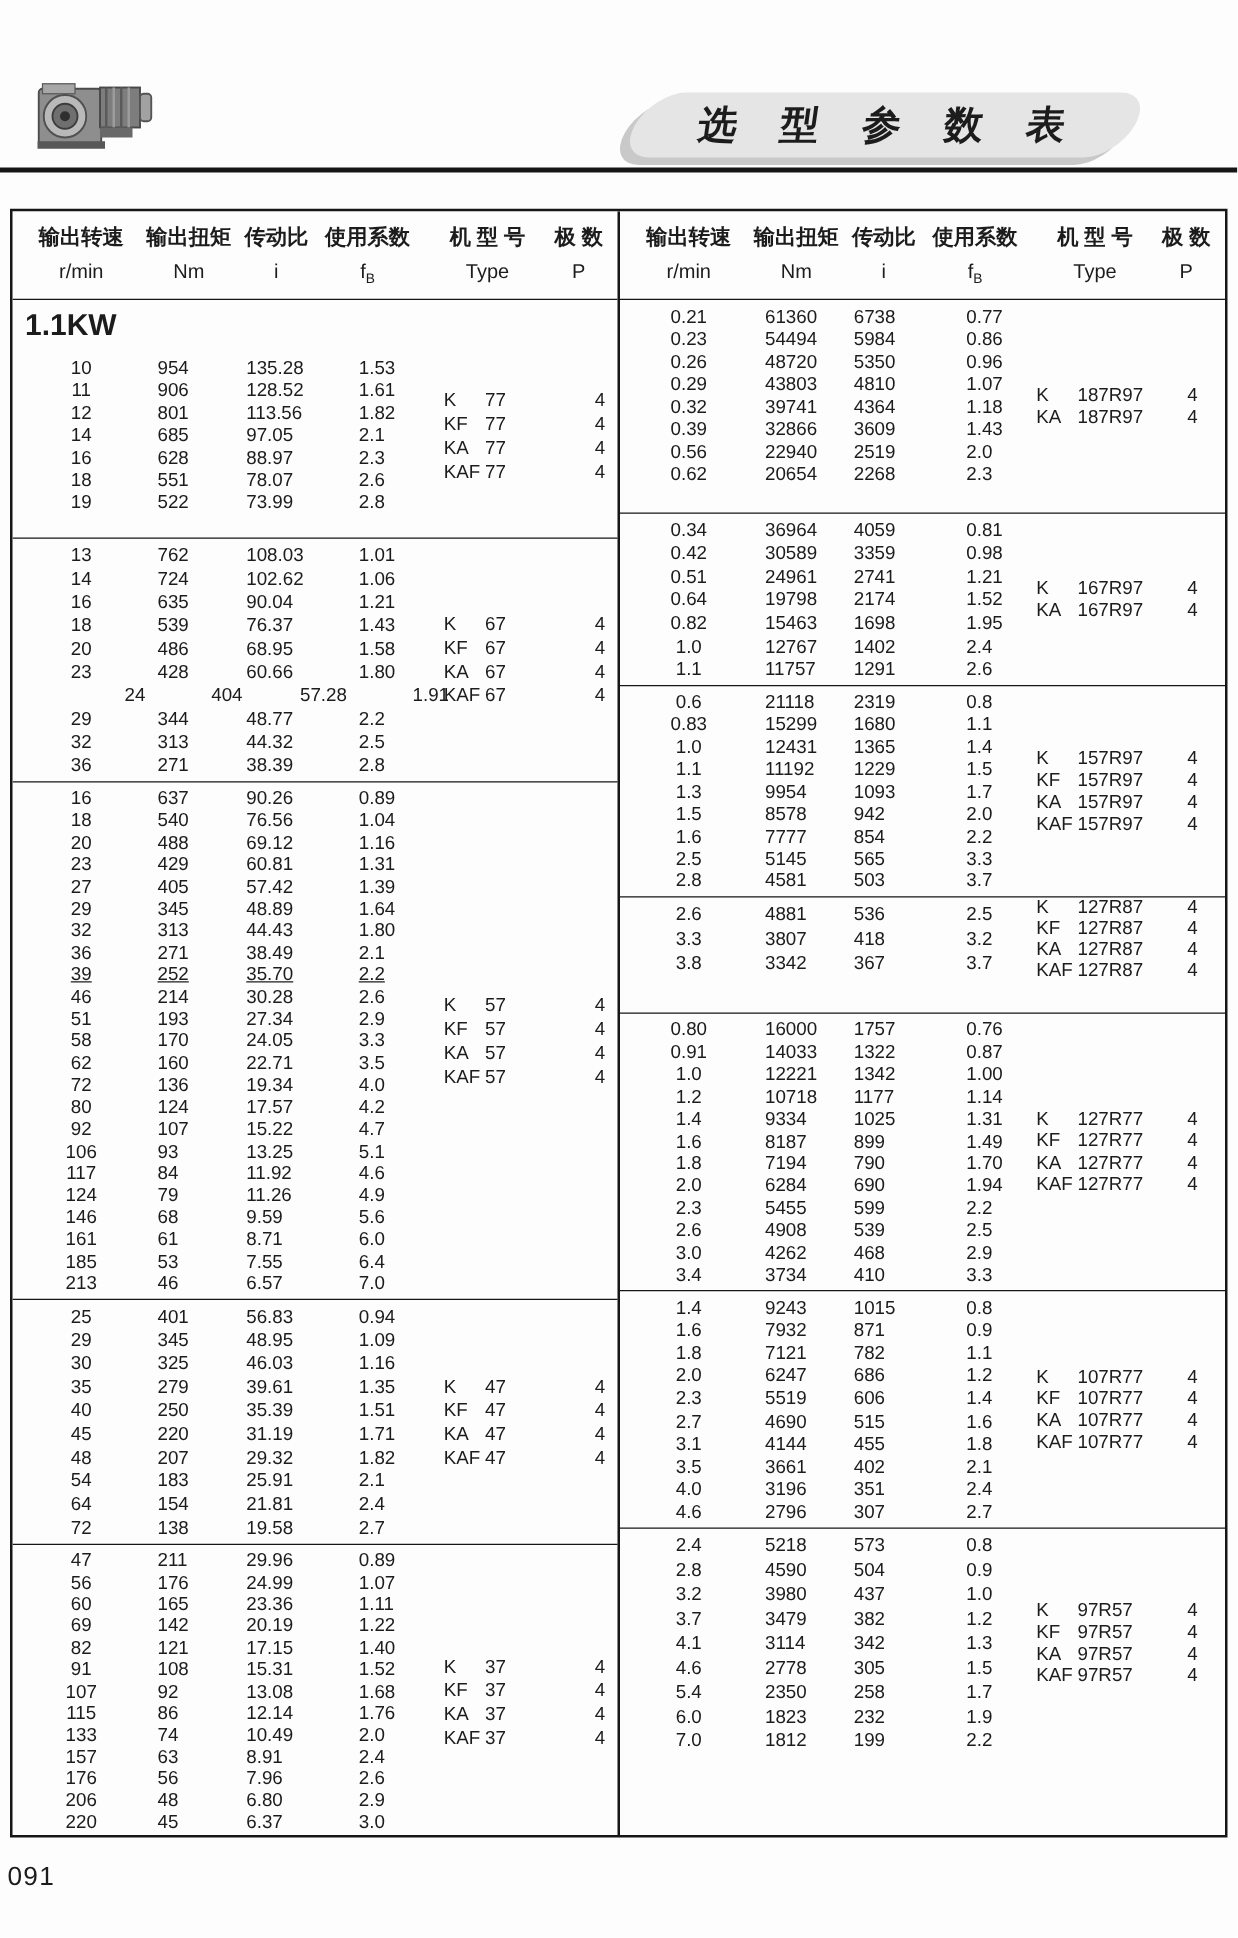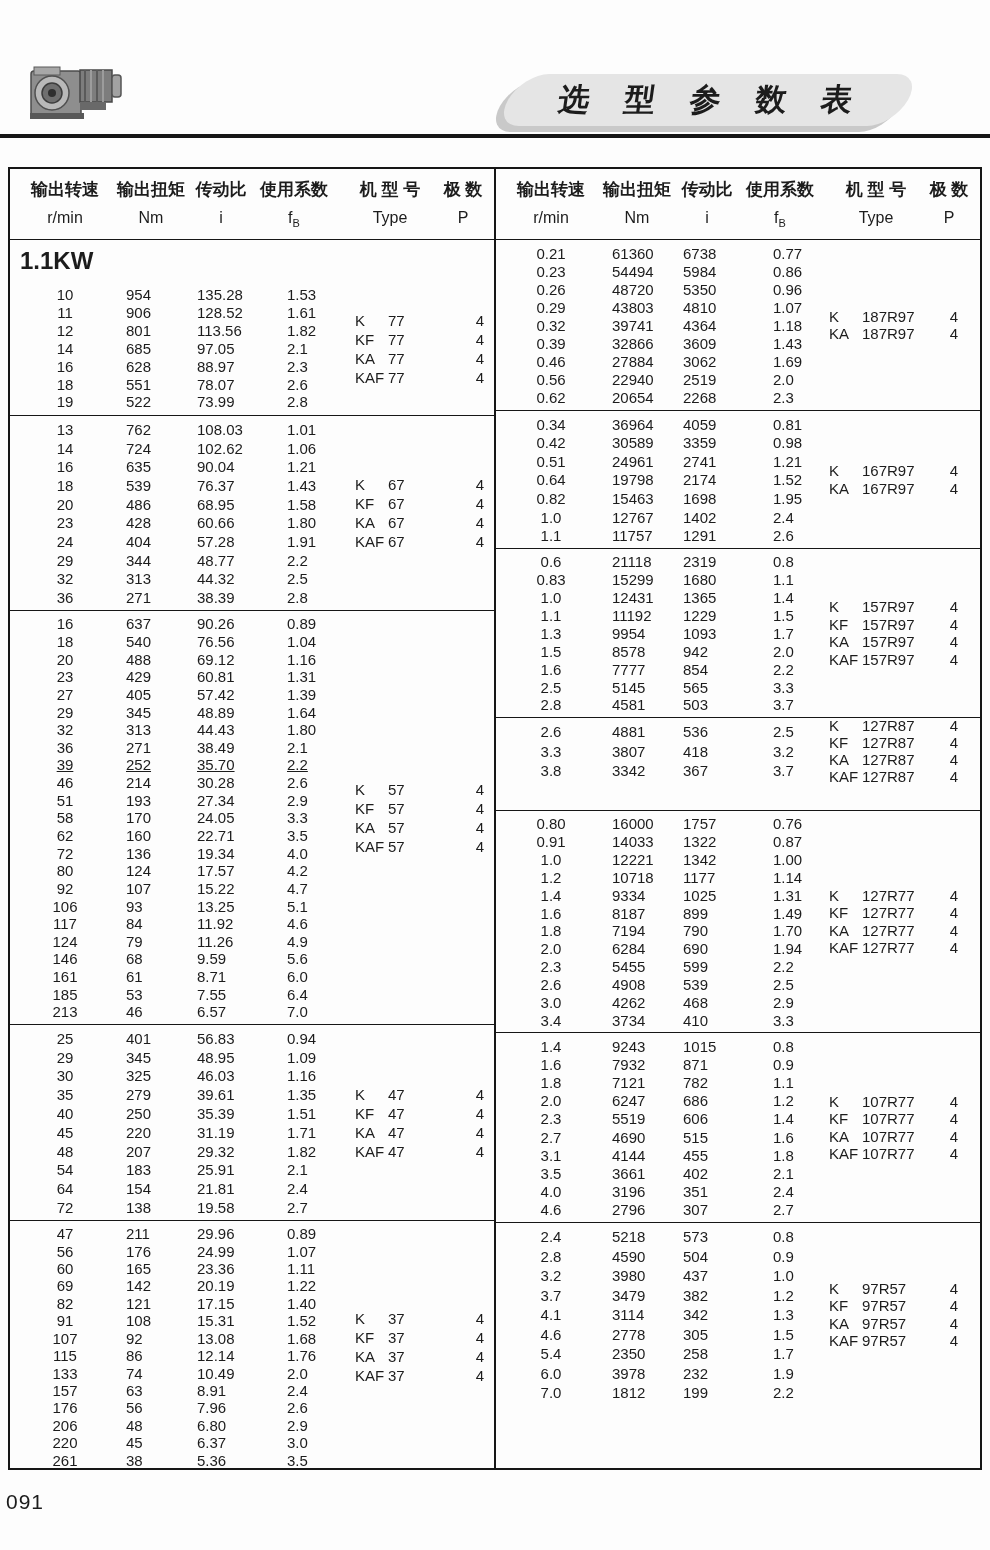--- a/index.html
+++ b/index.html
@@ -154,21 +154,21 @@
               <span class="t-size">77</span>
               <span class="t-p">4</span>
             </div>
             <div class="trow" style="height: 19px;">
               <span class="t-prefix">KAF</span>
               <span class="t-size">77</span>
               <span class="t-p">4</span>
             </div>
           </div>
         </div>
-        <div class="block" style="height: 195px;">
+        <div class="block" style="height: 195px; margin-top: 15px;">
           <div class="rows">
             <div class="row" style="height: 18.7px;">
               <span class="c-speed">13</span>
               <span class="c-torque">762</span>
               <span class="c-ratio">108.03</span>
               <span class="c-fb">1.01</span>
             </div>
             <div class="row" style="height: 18.7px;">
               <span class="c-speed">14</span>
               <span class="c-torque">724</span>
@@ -192,21 +192,21 @@
               <span class="c-torque">486</span>
               <span class="c-ratio">68.95</span>
               <span class="c-fb">1.58</span>
             </div>
             <div class="row" style="height: 18.7px;">
               <span class="c-speed">23</span>
               <span class="c-torque">428</span>
               <span class="c-ratio">60.66</span>
               <span class="c-fb">1.80</span>
             </div>
-            <div class="row" style="height: 18.7px;">
+            <div class="row" style="height: 18.7px; padding-left: 43px;">
               <span class="c-speed">24</span>
               <span class="c-torque">404</span>
               <span class="c-ratio">57.28</span>
               <span class="c-fb">1.91</span>
             </div>
             <div class="row" style="height: 18.7px;">
               <span class="c-speed">29</span>
               <span class="c-torque">344</span>
               <span class="c-ratio">48.77</span>
               <span class="c-fb">2.2</span>
@@ -655,26 +655,20 @@
               <span class="c-ratio">4364</span>
               <span class="c-fb">1.18</span>
             </div>
             <div class="row" style="height: 18px;">
               <span class="c-speed">0.39</span>
               <span class="c-torque">32866</span>
               <span class="c-ratio">3609</span>
               <span class="c-fb">1.43</span>
             </div>
             <div class="row" style="height: 18px;">
-              <span class="c-speed">0.46</span>
-              <span class="c-torque">27884</span>
-              <span class="c-ratio">3062</span>
-              <span class="c-fb">1.69</span>
-            </div>
-            <div class="row" style="height: 18px;">
               <span class="c-speed">0.56</span>
               <span class="c-torque">22940</span>
               <span class="c-ratio">2519</span>
               <span class="c-fb">2.0</span>
             </div>
             <div class="row" style="height: 18px;">
               <span class="c-speed">0.62</span>
               <span class="c-torque">20654</span>
               <span class="c-ratio">2268</span>
               <span class="c-fb">2.3</span>
@@ -1098,21 +1092,21 @@
               <span class="c-fb">1.5</span>
             </div>
             <div class="row" style="height: 19.5px;">
               <span class="c-speed">5.4</span>
               <span class="c-torque">2350</span>
               <span class="c-ratio">258</span>
               <span class="c-fb">1.7</span>
             </div>
             <div class="row" style="height: 19.5px;">
               <span class="c-speed">6.0</span>
-              <span class="c-torque">3978</span>
+              <span class="c-torque">1823</span>
               <span class="c-ratio">232</span>
               <span class="c-fb">1.9</span>
             </div>
             <div class="row" style="height: 19.5px;">
               <span class="c-speed">7.0</span>
               <span class="c-torque">1812</span>
               <span class="c-ratio">199</span>
               <span class="c-fb">2.2</span>
             </div>
           </div>

